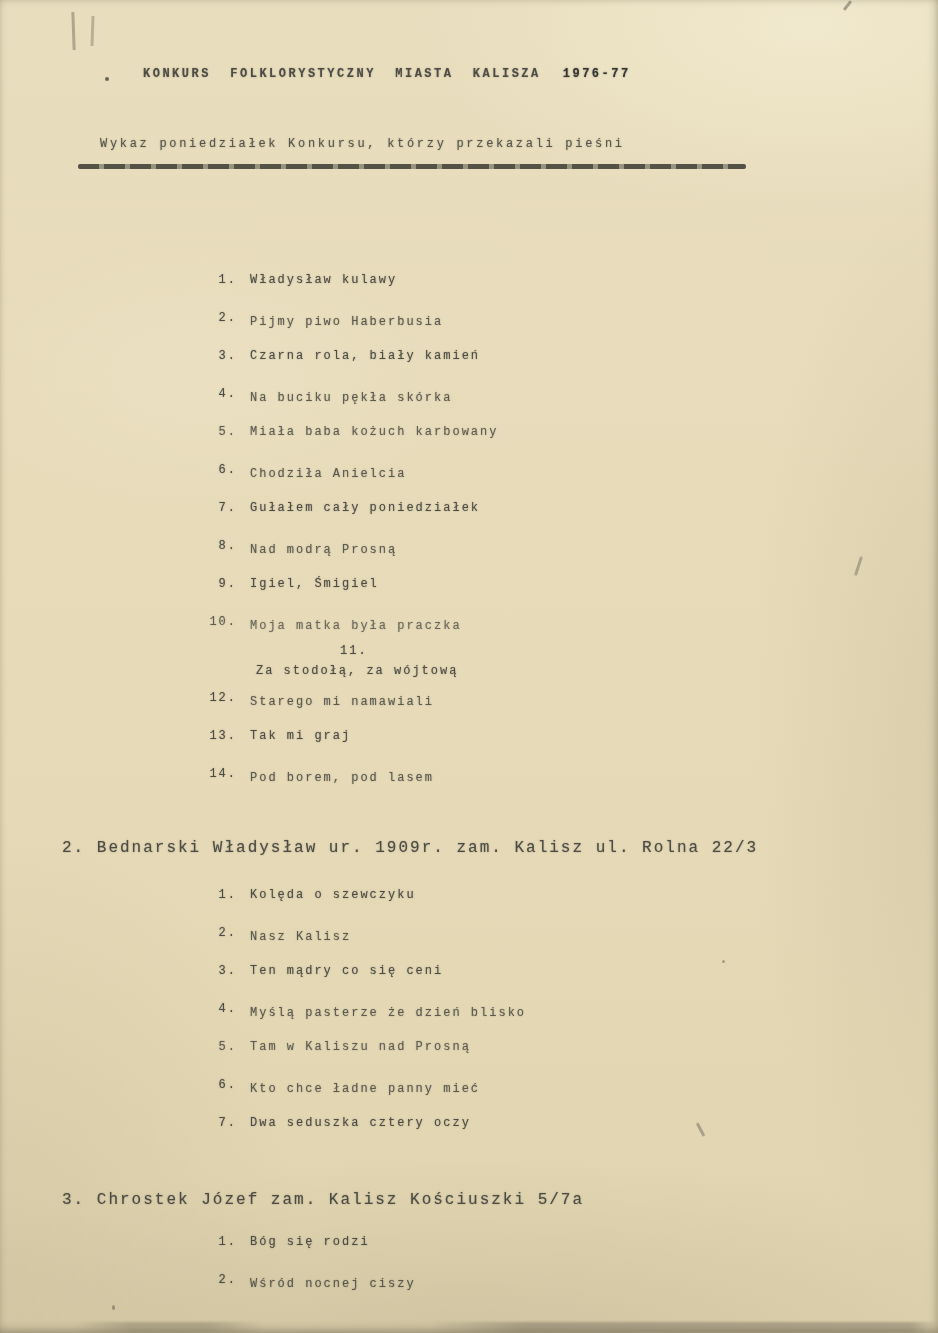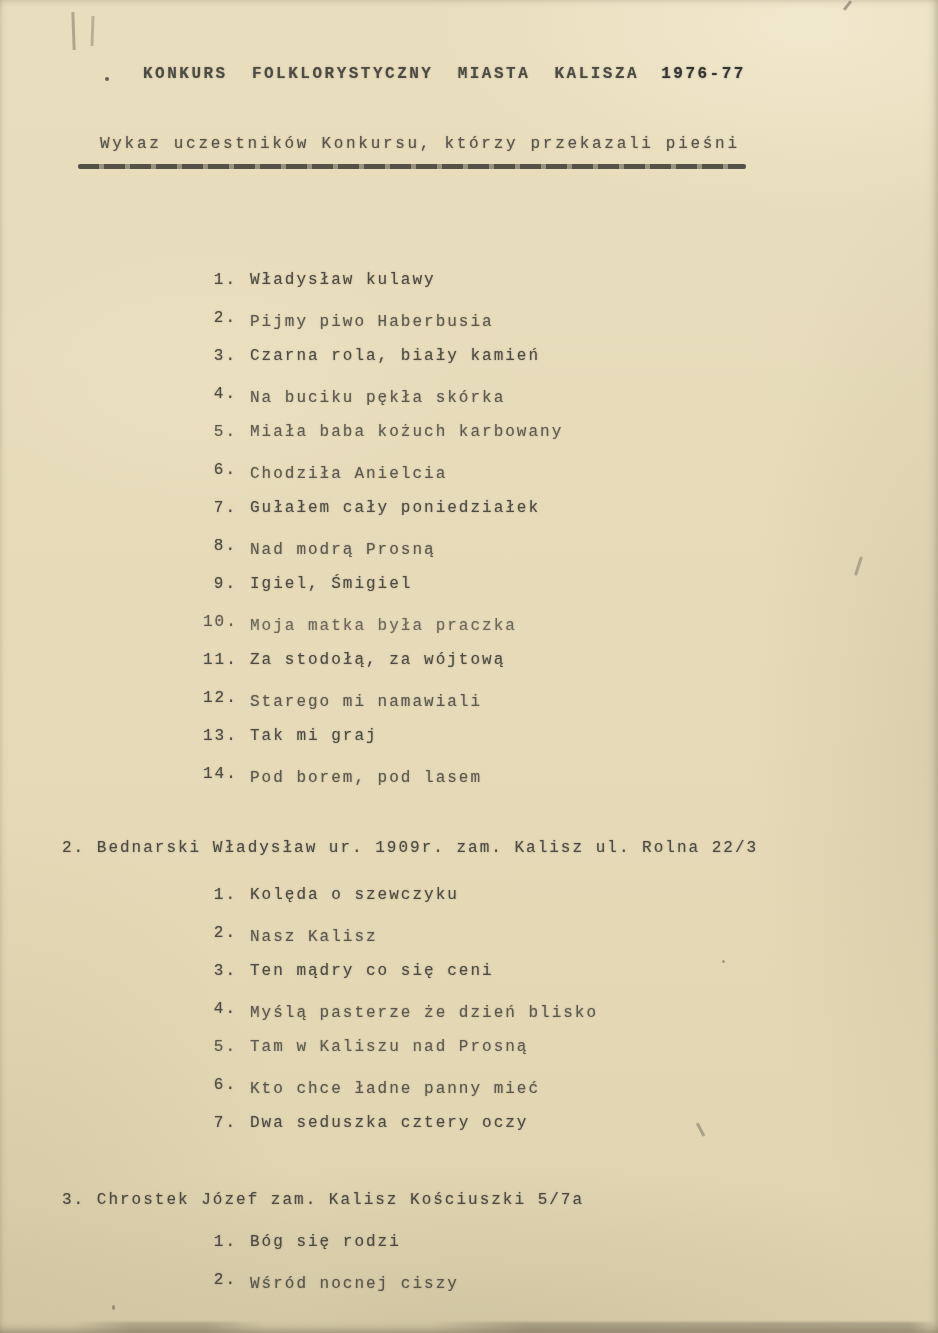--- a/index.html
+++ b/index.html
@@ -14,21 +14,21 @@
       radial-gradient(ellipse 900px 260px at 50% 101%, rgba(146,136,106,.22), transparent 72%),
       linear-gradient(#e8ddbd 0%, #e6dab8 55%, #e0d4b0 100%);
     box-shadow: inset -7px 0 9px -5px rgba(118,108,84,.4),
                 inset 4px 0 8px -5px rgba(120,110,86,.3),
                 inset 0 -9px 10px -6px rgba(100,92,70,.45),
                 inset 0 5px 8px -6px rgba(120,110,86,.25);
     font-family:"Liberation Mono","DejaVu Sans Mono",monospace;
   }
   .typed{
     position:absolute;white-space:pre;
-    font-size:16px;line-height:20px;letter-spacing:2px;
+    font-size:12px;line-height:20px;letter-spacing:2px;
     color:rgba(70,69,62,.92);
     text-shadow:0 0 1.4px rgba(82,80,70,.6);
     filter:blur(.3px);
   }
   .doc-title{left:143px;top:64px;font-weight:bold;letter-spacing:2.5px;color:rgba(66,66,59,.88);}
   .doc-title .year{margin-left:22px;color:rgba(52,53,48,.98);text-shadow:0 0 1.6px rgba(52,53,48,.7);}
   .doc-subtitle{left:100px;top:134px;letter-spacing:2.7px;color:rgba(74,73,65,.85);}
   .rule{
     position:absolute;left:78px;top:164px;width:668px;height:5px;
     background:repeating-linear-gradient(90deg, rgba(58,58,50,.85) 0 21px, rgba(58,58,50,.45) 21px 26px);
@@ -66,35 +66,35 @@
   <div class="mark dot-title"></div>
   <div class="mark slash-right"></div>
   <div class="mark tick-mid"></div>
   <div class="mark speck1"></div>
   <div class="mark speck2"></div>
   <div class="mark corner-mark"></div>
   <div class="bottom-band"></div>
 
   <div class="typed doc-title"><span>KONKURS  FOLKLORYSTYCZNY  MIASTA  KALISZA</span><span class="year">1976-77</span></div>
 
-  <div class="typed doc-subtitle">Wykaz uczestników Konkursu, którzy przekazali pieśni</div>
+  <div class="typed doc-subtitle">Wykaz poniedziałek Konkursu, którzy przekazali pieśni</div>
   <div class="rule"></div>
 
   <div class="songs" style="left:203px;top:261px;">
     <div class="row typed" style="position:static;"><span class="num">1.</span><span class="song">Władysław kulawy</span></div>
     <div class="row typed" style="position:static;"><span class="num">2.</span><span class="song">Pijmy piwo Haberbusia</span></div>
     <div class="row typed" style="position:static;"><span class="num">3.</span><span class="song">Czarna rola, biały kamień</span></div>
     <div class="row typed" style="position:static;"><span class="num">4.</span><span class="song">Na buciku pękła skórka</span></div>
     <div class="row typed" style="position:static;"><span class="num">5.</span><span class="song">Miała baba kożuch karbowany</span></div>
     <div class="row typed" style="position:static;"><span class="num">6.</span><span class="song">Chodziła Anielcia</span></div>
     <div class="row typed" style="position:static;"><span class="num">7.</span><span class="song">Gułałem cały poniedziałek</span></div>
     <div class="row typed" style="position:static;"><span class="num">8.</span><span class="song">Nad modrą Prosną</span></div>
     <div class="row typed" style="position:static;"><span class="num">9.</span><span class="song">Igiel, Śmigiel</span></div>
     <div class="row typed" style="position:static;"><span class="num">10.</span><span class="song">Moja matka była praczka</span></div>
-    <div class="row typed" style="position:static;"><span class="num">11.</span><span class="song">Za stodołą, za wójtową</span></div>
+    <div class="row typed" style="position:static;flex-direction:column;"><span class="num">11.</span><span class="song">Za stodołą, za wójtową</span></div>
     <div class="row typed" style="position:static;"><span class="num">12.</span><span class="song">Starego mi namawiali</span></div>
     <div class="row typed" style="position:static;"><span class="num">13.</span><span class="song">Tak mi graj</span></div>
     <div class="row typed" style="position:static;"><span class="num">14.</span><span class="song">Pod borem, pod lasem</span></div>
   </div>
 
   <div class="typed p-header" style="left:62px;top:838px;">2. Bednarski Władysław ur. 1909r. zam. Kalisz ul. Rolna 22/3</div>
   <div class="songs" style="left:203px;top:876px;">
     <div class="row typed" style="position:static;"><span class="num">1.</span><span class="song">Kolęda o szewczyku</span></div>
     <div class="row typed" style="position:static;"><span class="num">2.</span><span class="song">Nasz Kalisz</span></div>
     <div class="row typed" style="position:static;"><span class="num">3.</span><span class="song">Ten mądry co się ceni</span></div>

